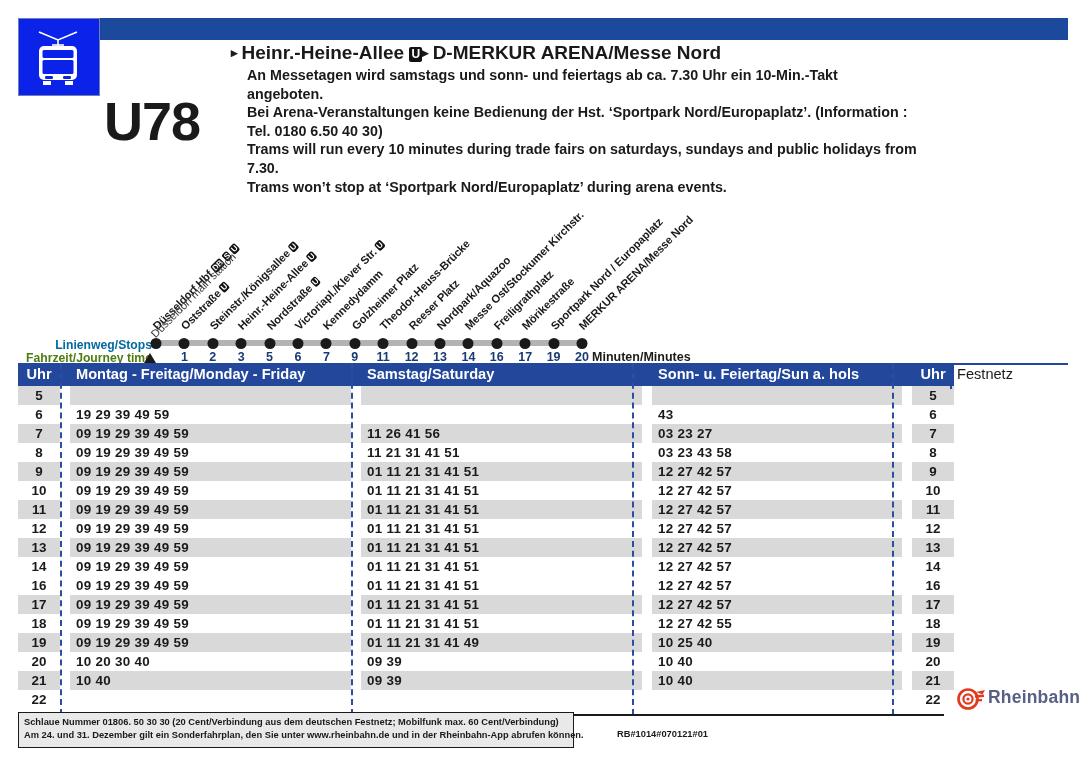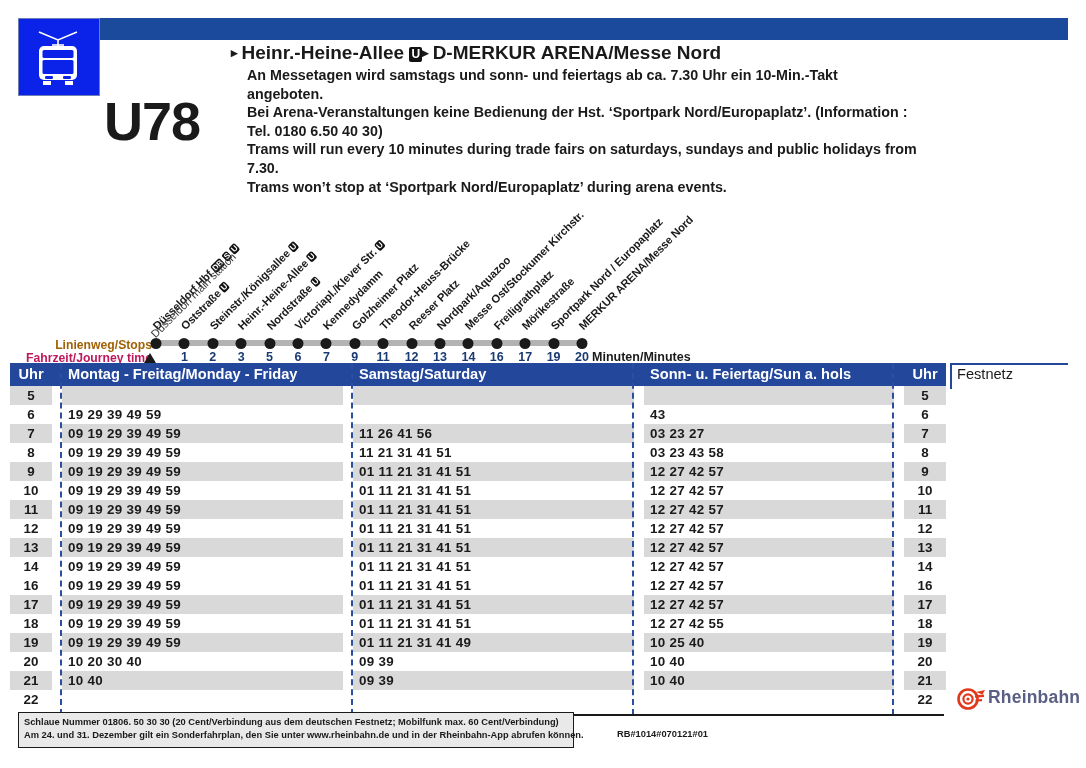--- a/index.html
+++ b/index.html
@@ -69,39 +69,39 @@
     white-space:nowrap;font-size:11.2px;font-weight:bold;color:#1a1a1a;
     letter-spacing:-0.1px;
   }
   .stop-label.sub{font-weight:normal;color:#3c3c3c;}
   .stop-num{
     position:absolute;top:140px;transform:translateX(-50%);
     font-size:12.5px;font-weight:bold;color:#1a3a73;
   }
   .lbl-linienweg{
     position:absolute;right:0;top:128px;
-    font-size:12.2px;font-weight:bold;color:#a16207;text-align:right;white-space:nowrap;
+    font-size:12.2px;font-weight:bold;color:#0369a1;text-align:right;white-space:nowrap;
   }
   .lbl-fahrzeit{
     position:absolute;right:0;top:141px;
-    font-size:12.2px;font-weight:bold;color:#be185d;text-align:right;white-space:nowrap;
+    font-size:12.2px;font-weight:bold;color:#4d7c0f;text-align:right;white-space:nowrap;
   }
   .labelblock{position:absolute;left:0;top:0;width:152px;height:160px;}
   .tri{
     position:absolute;left:150px;top:143px;width:0;height:0;
     border-left:6px solid transparent;border-right:6px solid transparent;
     border-bottom:10px solid #1a1a1a;transform:translateX(-50%);
   }
   .minutes-lbl{
     position:absolute;left:592px;top:140px;font-size:12.5px;font-weight:bold;color:#1a1a1a;
     white-space:nowrap;
   }
 
   
-  .table-wrap{position:absolute;left:10px;top:363px;width:1050px;}
+  .table-wrap{position:absolute;left:18px;top:363px;width:1050px;}
   table.tt{border-collapse:collapse;table-layout:fixed;width:926px;}
   table.tt th{
     background:#23479b;color:#ffffff;font-size:14.6px;font-weight:bold;
     text-align:left;padding:3px 6px 4px 6px;height:21px;box-sizing:border-box;
     border:0;
   }
   table.tt th.uhr{text-align:center;padding:3px 2px 4px 2px;}
   table.tt td{
     font-size:13.4px;font-weight:bold;color:#1a1a1a;
     padding:2px 6px 2px 6px;height:18.5px;box-sizing:border-box;border:0;

